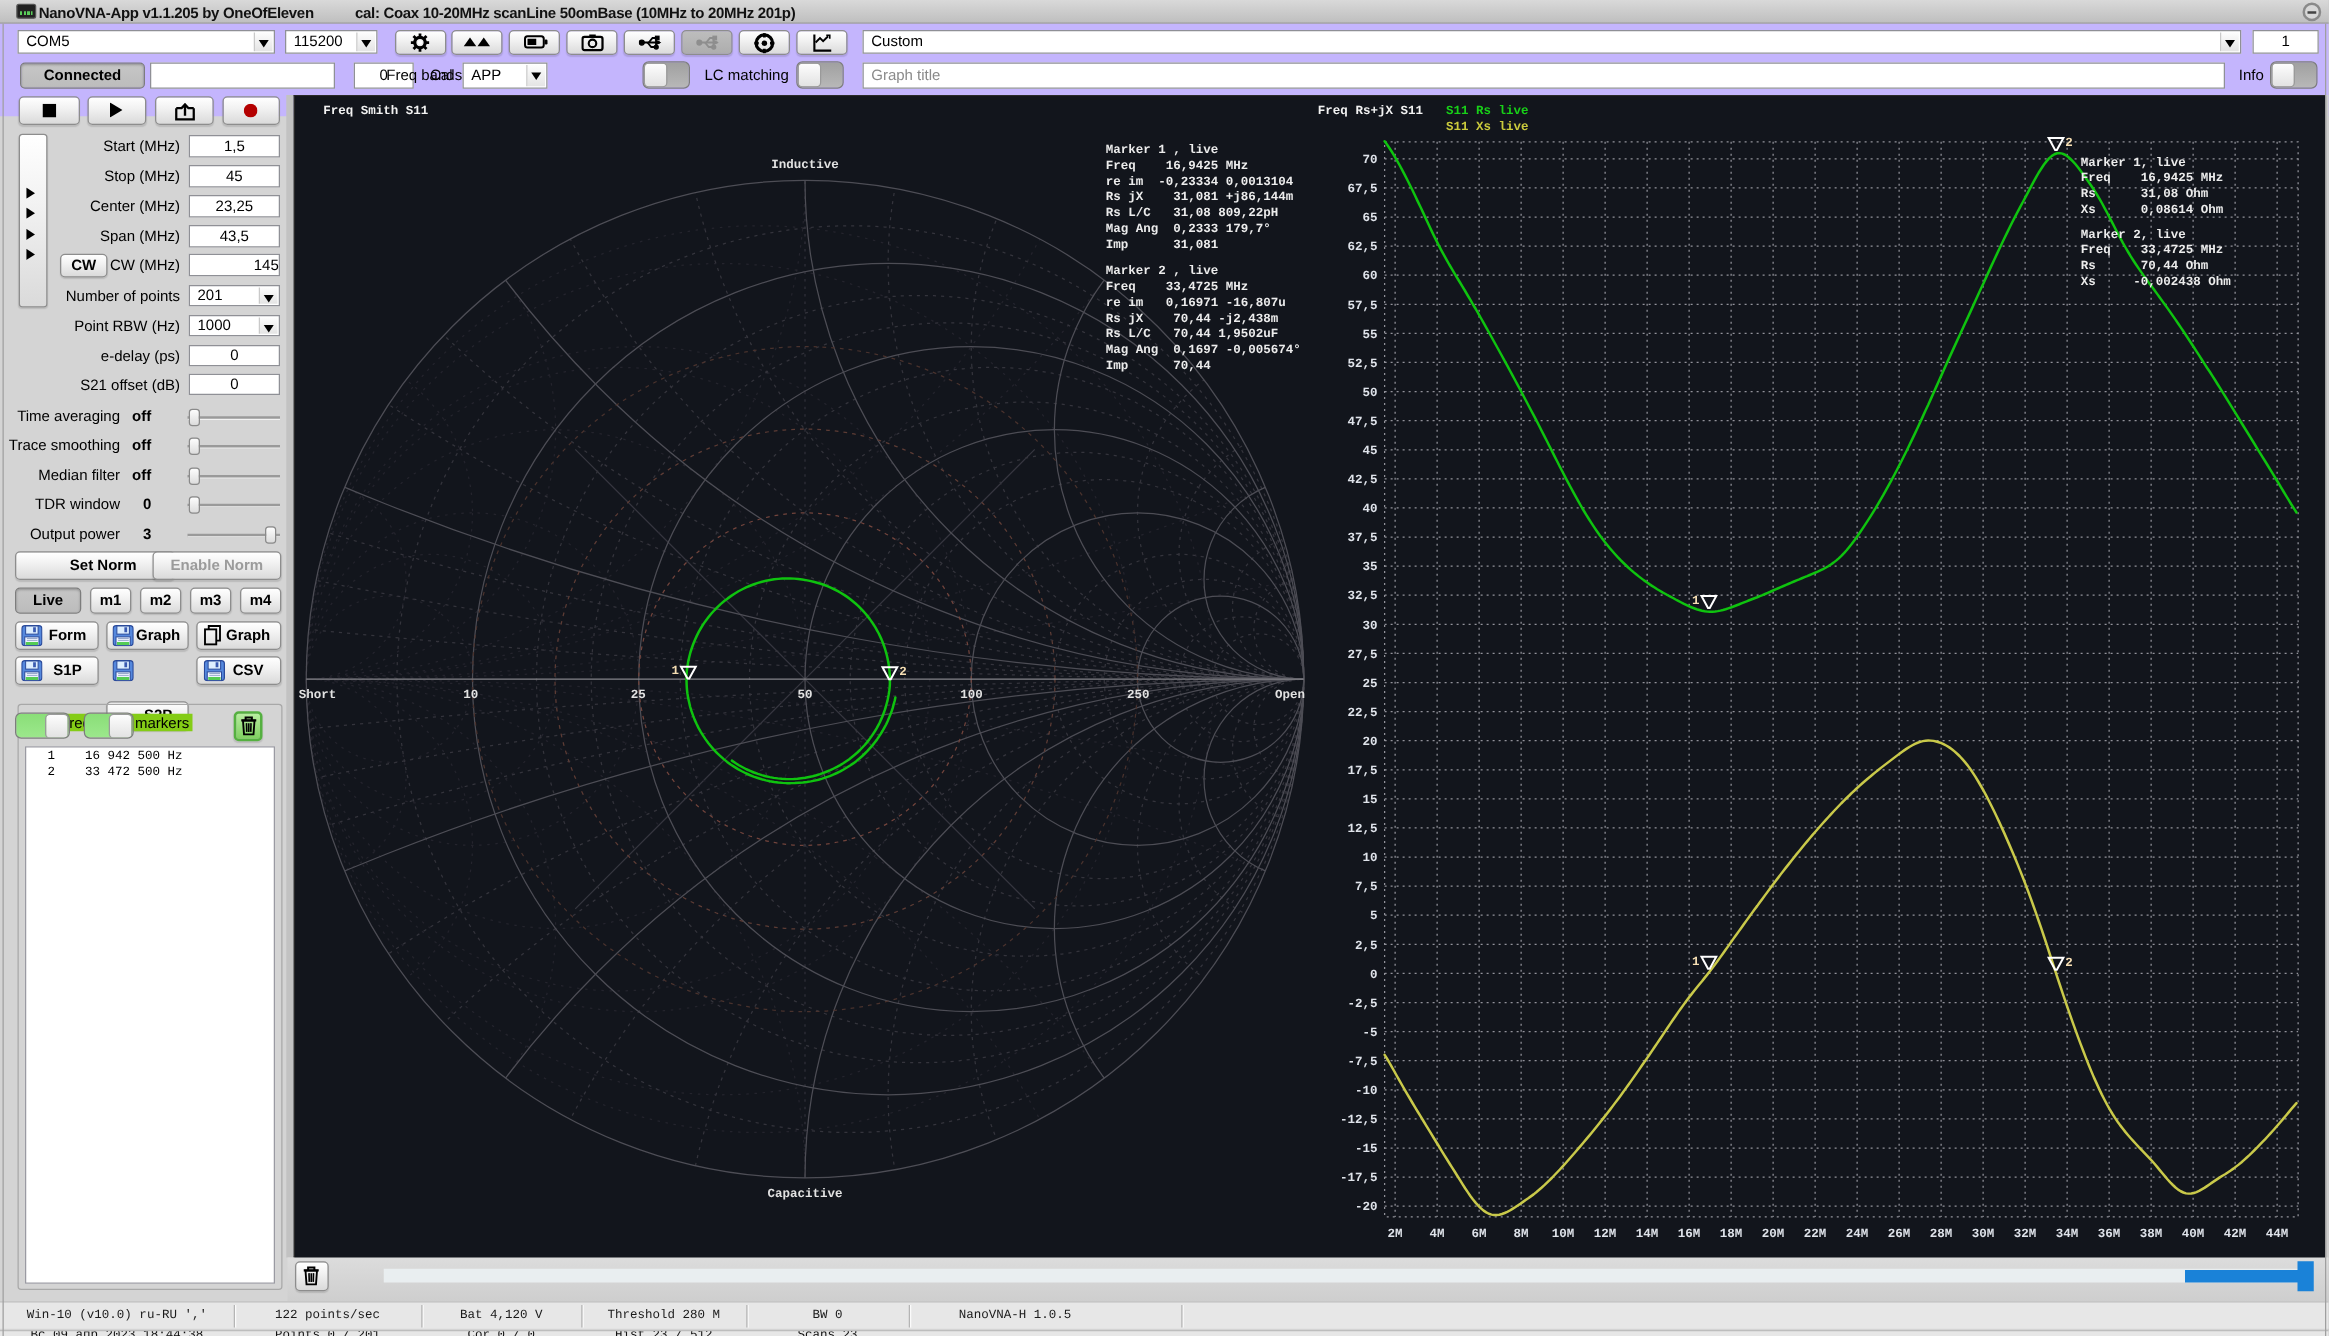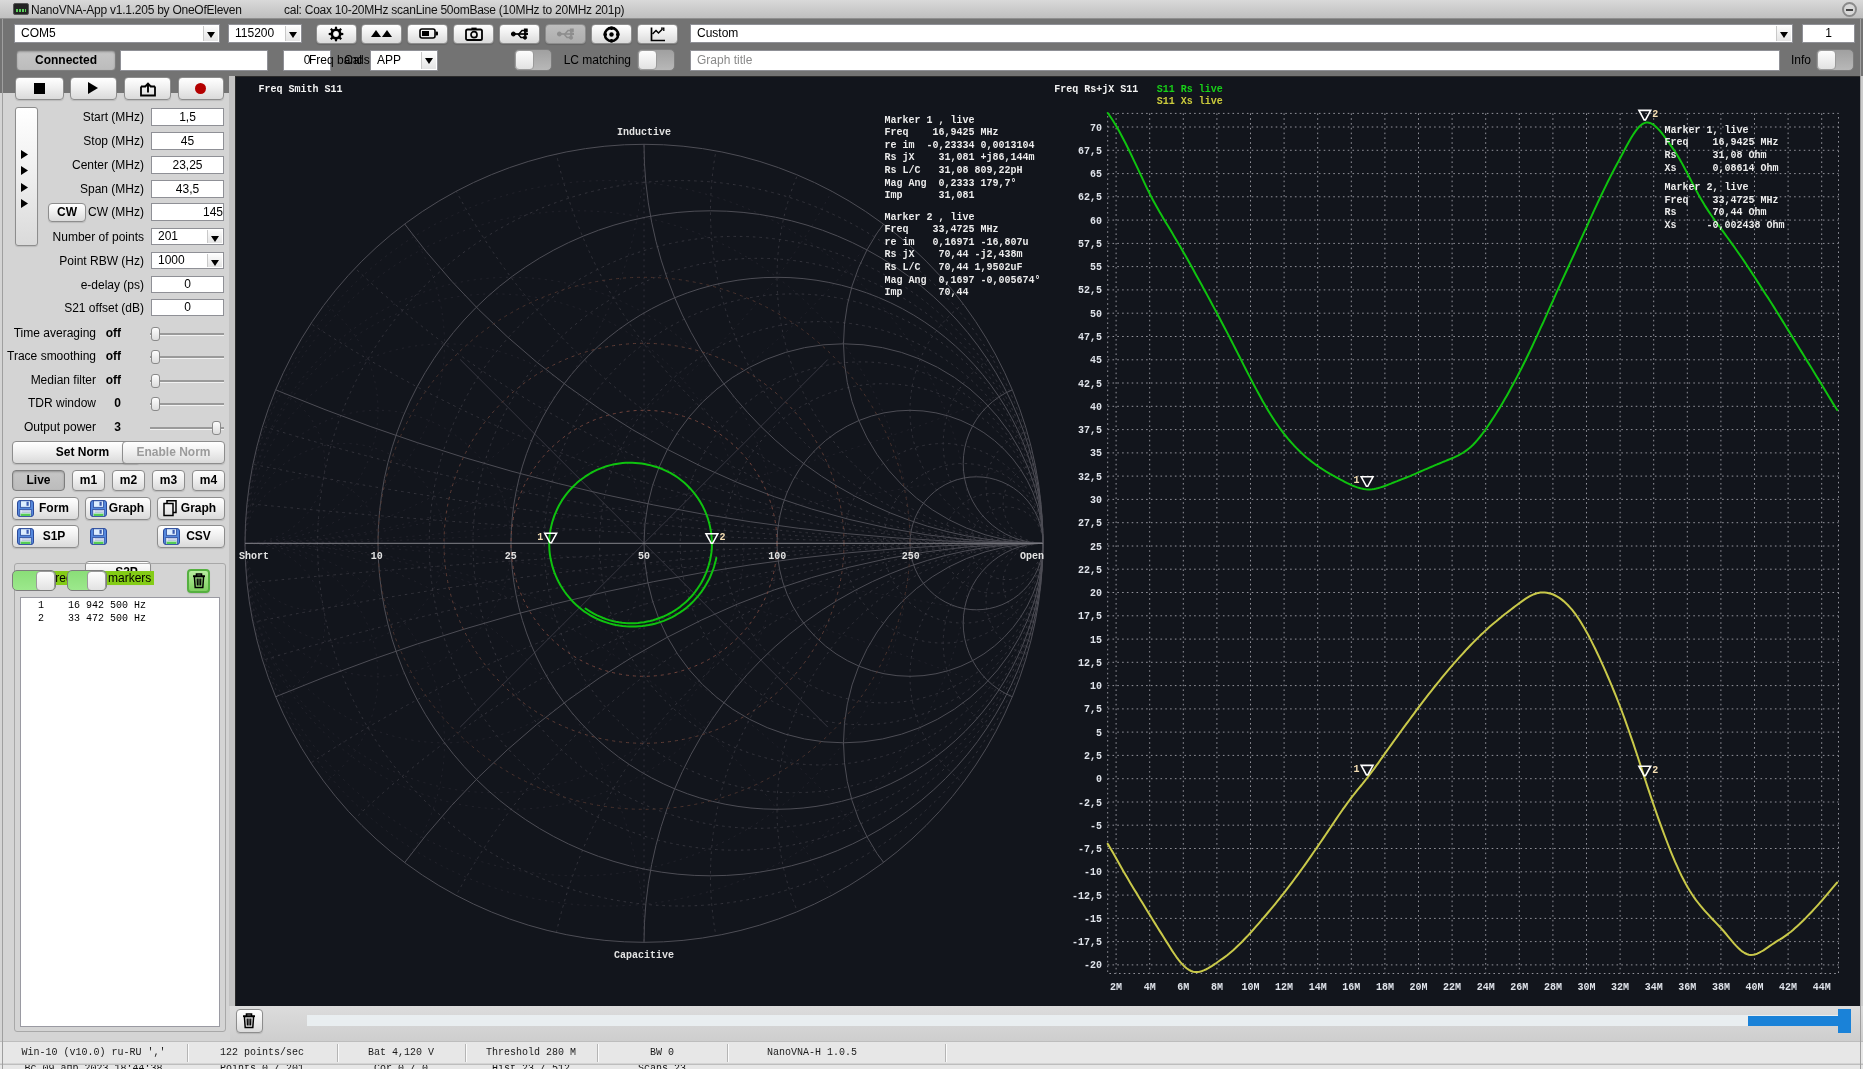--- a/index.html
+++ b/index.html
@@ -1,26 +1,26 @@
 <!DOCTYPE html>
 <html><head><meta charset="utf-8"><style>
 *{margin:0;padding:0;box-sizing:border-box}
 html,body{width:1863px;height:1069px;overflow:hidden;background:#c8c8c8;font-family:"Liberation Sans",sans-serif}
 .abs{position:absolute}
 #page{position:relative;width:1863px;height:1069px;background:#d4d4d4}
 
-#title{left:0;top:0;width:1863px;height:19px;background:linear-gradient(#d9d9d9,#bfbfbf);border-bottom:1px solid #8f8f8f;font-weight:normal;font-size:12px;color:#111}
+#title{left:0;top:0;width:1863px;height:19px;background:linear-gradient(#d9d9d9,#bfbfbf);border-bottom:1px solid #8f8f8f;font-weight:bold;font-size:12px;color:#111}
 #title .t1{position:absolute;left:31px;top:3px;letter-spacing:-0.25px}
 #title .t2{position:absolute;left:284px;top:3px;letter-spacing:-0.25px}
 #appicon{position:absolute;left:13px;top:3px;width:16px;height:12px;background:#222;border:1px solid #555;border-radius:2px}
 #appicon i{position:absolute;left:2px;top:5px;width:10px;height:3px;background:repeating-linear-gradient(90deg,#5ace5a 0 2px,#222 2px 3px)}
 #minbtn{position:absolute;right:6px;top:2px;width:15px;height:15px;border:2px solid #8a8a8a;border-radius:50%;background:#d8d8d8}
 #minbtn i{position:absolute;left:2px;top:4.5px;width:7px;height:2px;background:#444}
 
-#rows{left:0;top:19px;width:1863px;height:74px;background:#737373}
+#rows{left:0;top:19px;width:1863px;height:74px;background:#c4b5fd}
 .inp{position:absolute;background:#fff;border:1px solid #8f9096;font-size:12px;color:#000;line-height:16px}
 .combo .arr{position:absolute;right:1px;top:1px;bottom:1px;width:15px;background:linear-gradient(#fdfdfd,#e4e4e4);border-left:1px solid #c9c9c9}
 .combo .arr:after{content:"";position:absolute;left:3px;top:6px;border:4px solid transparent;border-top:6px solid #000}
 .btn{position:absolute;border:1px solid #8d8d8d;border-radius:4px;background:linear-gradient(#ffffff,#f2f2f2 40%,#dadada);font-weight:bold;font-size:12px;color:#000;text-align:center;box-shadow:0 1px 1px rgba(0,0,0,.12)}
 .btn.pressed{background:linear-gradient(#c6c6c6,#bcbcbc);border-color:#7d7d7d;box-shadow:inset 0 1px 2px rgba(0,0,0,.25)}
 .btn.dis{color:#9b9b9b}
 .lbl{position:absolute;font-size:12px;color:#000;white-space:nowrap}
 .toggle{position:absolute;width:38px;height:22px;border:1px solid #7d7d7d;border-radius:5px;background:linear-gradient(#a0a0a0,#b8b8b8);overflow:hidden}
 .toggle .th{position:absolute;left:0;top:0;width:19px;height:20px;border-radius:4px;background:linear-gradient(#fdfdfd,#e2e2e2);border:1px solid #9a9a9a}
 .toggle.on{background:linear-gradient(#8ade78,#9ce88c)}

